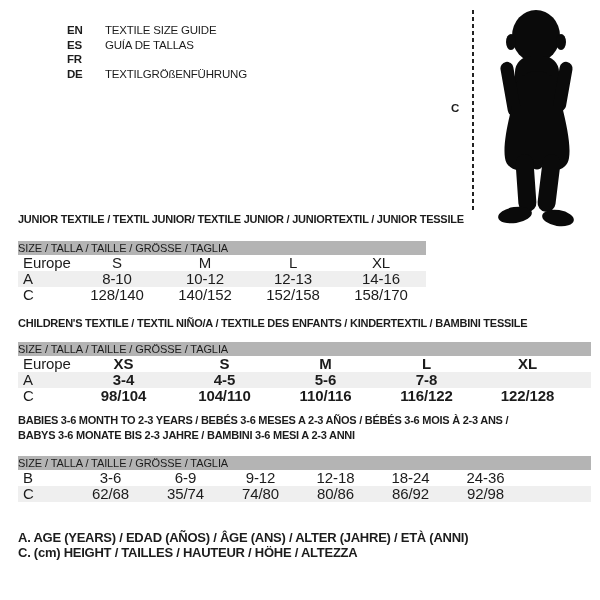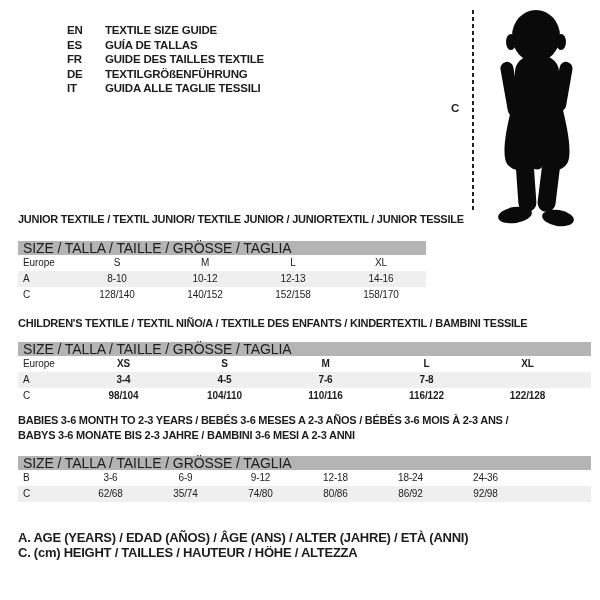--- a/index.html
+++ b/index.html
@@ -7,36 +7,36 @@
     position:relative;
     background:#ffffff;
     color:var(--text,#1c1c1c);
     font-family:"Liberation Sans", sans-serif;
     overflow:hidden;
   }
   
   .lang-block{position:absolute;left:22px;top:23px;margin-left:45px;}
   .lang-row{display:flex;height:14.5px;align-items:center;}
   .lang-code{width:38px;font-weight:700;font-size:11.5px;letter-spacing:-0.2px;}
-  .lang-label{font-weight:700;font-size:11.5px;letter-spacing:-0.2px;white-space:nowrap;}
+  .lang-label{font-weight:400;font-size:11.5px;letter-spacing:-0.2px;white-space:nowrap;}
 
   
   .figure{position:absolute;left:443px;top:6px;width:150px;height:226px;}
   .dash-line{position:absolute;left:28px;top:4px;}
   .c-label{position:absolute;left:8px;top:96px;font-weight:700;font-size:11.5px;}
   .baby-svg{position:absolute;left:44px;top:0;}
 
   
   .section-title{position:absolute;left:18px;font-weight:700;font-size:11px;
     letter-spacing:-0.25px;line-height:15px;}
   .title-line{white-space:nowrap;}
   .size-table{position:absolute;left:18px;}
   .size-bar{height:14px;line-height:14.5px;background:var(--size-bar-bg,#b4b4b4);
-    padding-left:5px;font-size:14px;letter-spacing:-0.1px;white-space:nowrap;}
-  .t-row{display:flex;height:16px;line-height:16px;font-size:10px;letter-spacing:-0.1px;}
+    font-size:11px;letter-spacing:-0.1px;white-space:nowrap;}
+  .t-row{display:flex;height:16px;line-height:16px;font-size:15px;letter-spacing:-0.1px;}
   .t-row.shaded{background:var(--row-alt-bg,#efefef);}
   .t-row .lbl{width:50px;padding-left:5px;flex:none;}
   .t-row .cell{flex:none;text-align:center;}
   .t-row .spacer{flex:1;}
   .s1{width:408px;} .s1 .cell{width:88px;}
   .s2{width:573px;} .s2 .cell{width:101px;font-weight:bold;}
   .s3{width:573px;} .s3 .cell{width:75px;}
   #table1{top:241px;} #title1{top:212px;}
   #table2{top:342px;} #title2{top:316px;}
   #table3{top:456px;} #title3{top:413px;}
@@ -53,29 +53,24 @@
   <div class="lang-row">
     <span class="lang-code">EN</span>
     <span class="lang-label">TEXTILE SIZE GUIDE</span>
   </div>
   <div class="lang-row">
     <span class="lang-code">ES</span>
     <span class="lang-label">GUÍA DE TALLAS</span>
   </div>
   <div class="lang-row">
     <span class="lang-code">FR</span>
-    <span class="lang-label">GUIDE DES TAILLES TEXTILE</span>
   </div>
   <div class="lang-row">
     <span class="lang-code">DE</span>
     <span class="lang-label">TEXTILGRÖßENFÜHRUNG</span>
-  </div>
-  <div class="lang-row">
-    <span class="lang-code">IT</span>
-    <span class="lang-label">GUIDA ALLE TAGLIE TESSILI</span>
   </div>
 </div>
 
 <div class="figure">
   <span class="c-label">C</span>
   <svg class="dash-line" width="4" height="200" aria-hidden="true">
     <line x1="2" y1="0" x2="2" y2="200" stroke="#222" stroke-width="2" stroke-dasharray="4 3"></line>
   </svg>
   <svg class="baby-svg" width="100" height="226" viewBox="0 0 100 226" aria-hidden="true">
     <g fill="var(--silhouette,#0a0a0a)">
@@ -150,21 +145,21 @@
         <span class="cell">S</span>
         <span class="cell">M</span>
         <span class="cell">L</span>
         <span class="cell">XL</span>
         <span class="spacer"></span>
       </div>
       <div class="t-row shaded">
         <span class="lbl">A</span>
         <span class="cell">3-4</span>
         <span class="cell">4-5</span>
-        <span class="cell">7-6</span>
+        <span class="cell">5-6</span>
         <span class="cell">7-8</span>
         <span class="spacer"></span>
       </div>
       <div class="t-row">
         <span class="lbl">C</span>
         <span class="cell">98/104</span>
         <span class="cell">104/110</span>
         <span class="cell">110/116</span>
         <span class="cell">116/122</span>
         <span class="cell">122/128</span>

